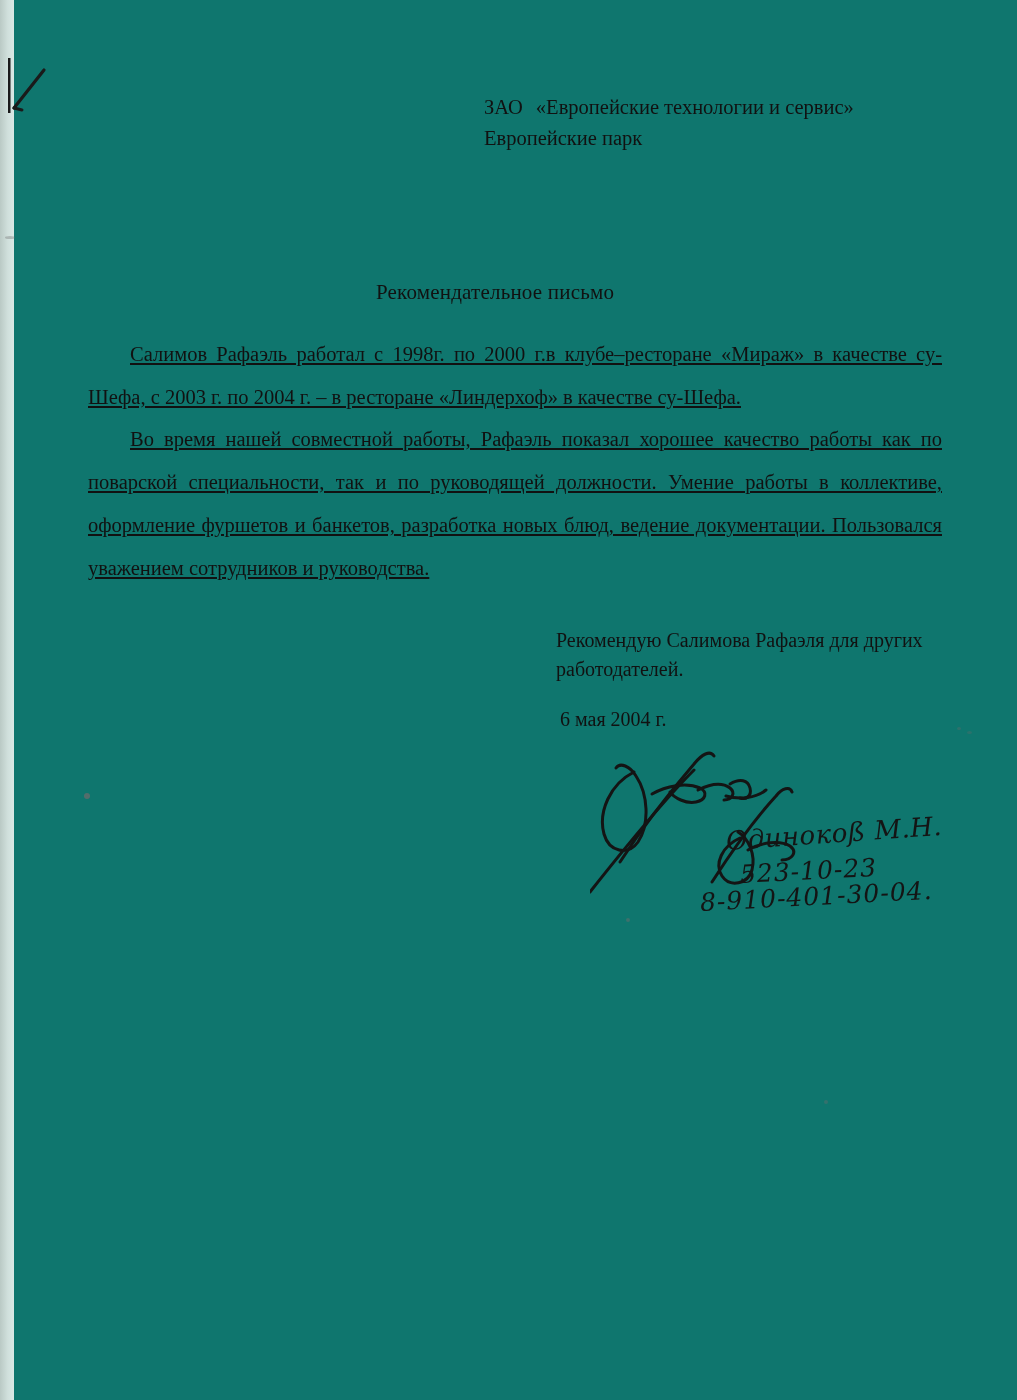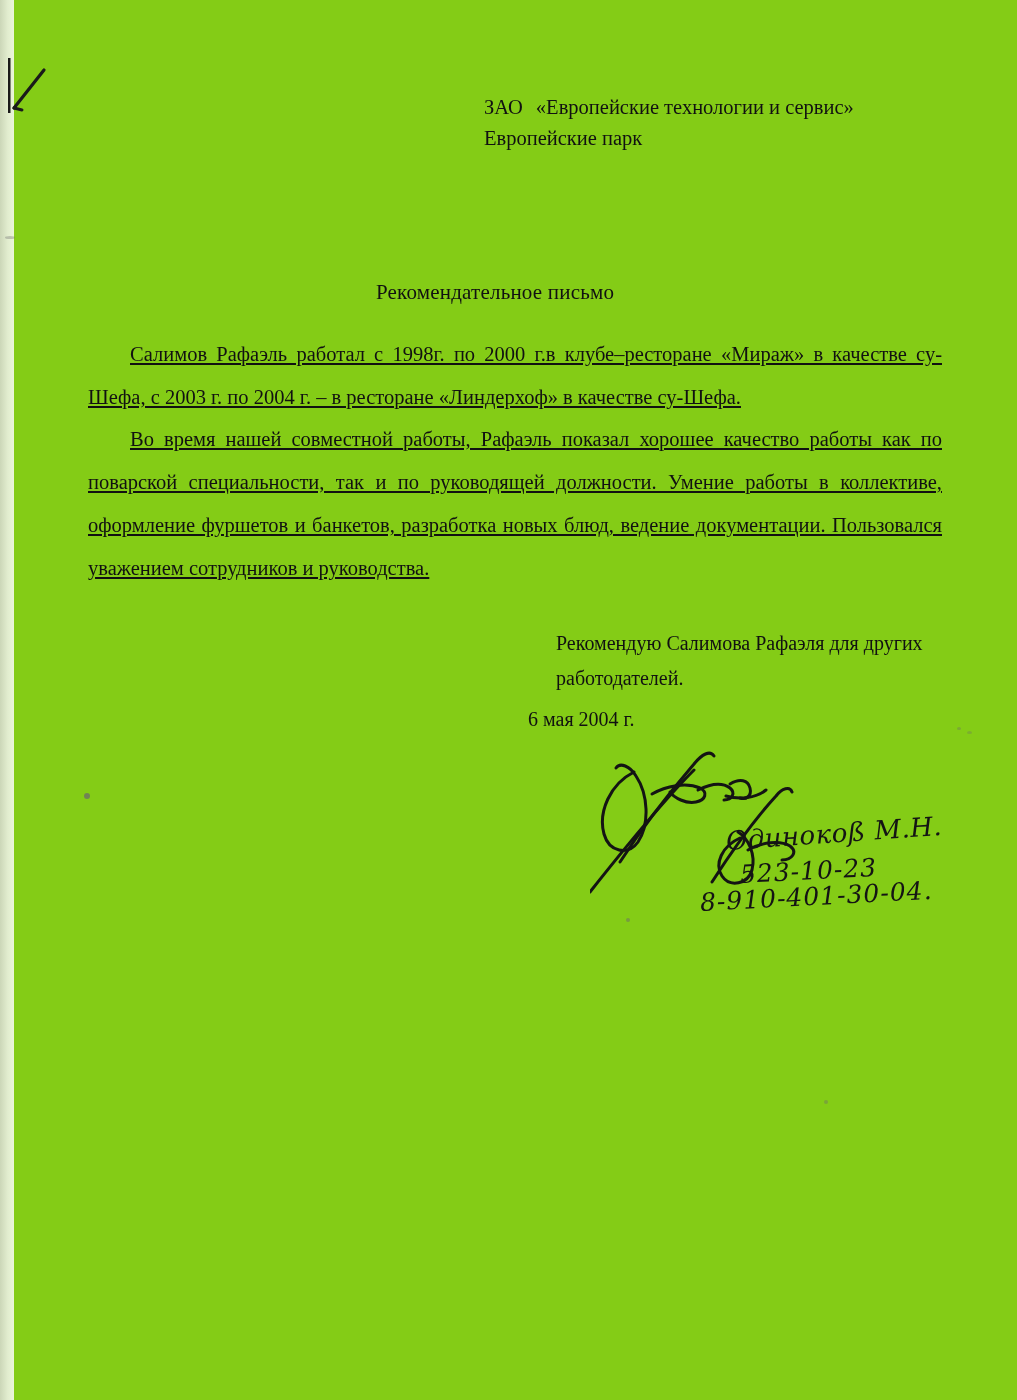--- a/index.html
+++ b/index.html
@@ -8,21 +8,21 @@
     background: #ffffff;
   }
   body {
     font-family: "Liberation Serif", "DejaVu Serif", serif;
     color: #111111;
   }
   .page {
     position: relative;
     width: 1017px;
     height: 1400px;
-    background: #84cc16;
+    background: #0f766e;
     overflow: hidden;
   }
   
   .scan-edge-left {
     position: absolute;
     left: 0;
     top: 0;
     width: 14px;
     height: 1400px;
     background: linear-gradient(to right, #d8d8d4 0%, #f2f2ef 55%, #fdfdfb 100%);
@@ -92,26 +92,26 @@
     width: 854px;
     text-indent: 42px;
   }
 
   .closing {
     position: absolute;
     left: 556px;
     top: 626px;
     width: 390px;
     font-size: 20px;
-    line-height: 35px;
+    line-height: 29px;
     text-align: left;
   }
   .date-line {
     position: absolute;
-    left: 528px;
+    left: 560px;
     top: 708px;
     font-size: 20px;
   }
 
   .signature-area {
     position: absolute;
     left: 590px;
     top: 742px;
     width: 400px;
     height: 190px;

